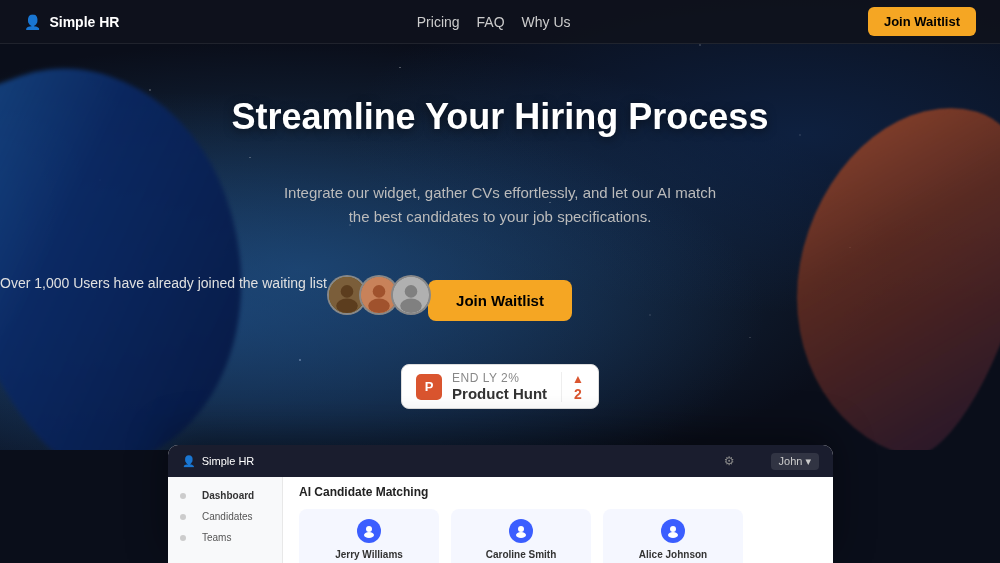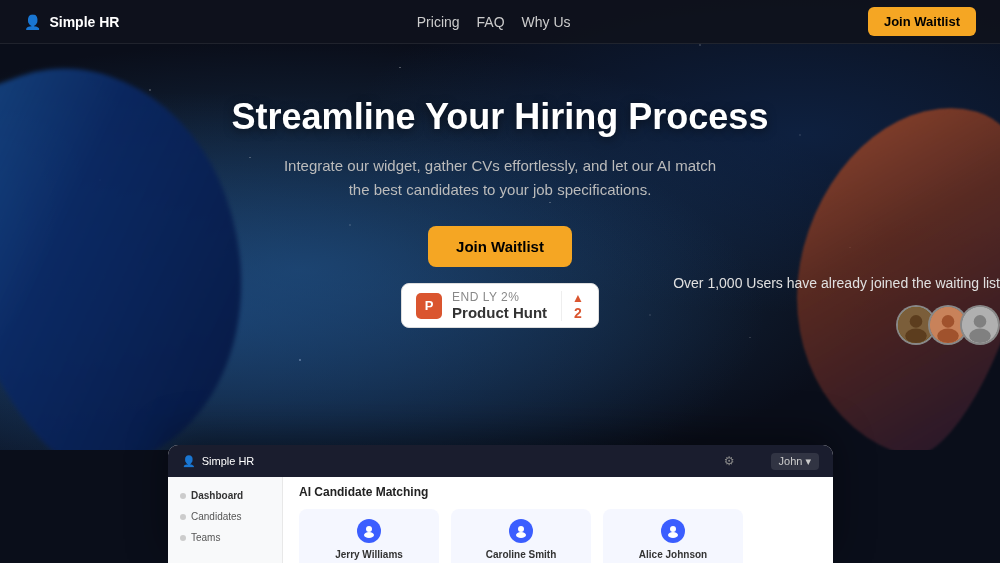--- a/index.html
+++ b/index.html
@@ -74,21 +74,21 @@
         radial-gradient(1px 1px at 65% 70%, rgba(255,255,255,0.3) 0%, transparent 100%),
         radial-gradient(1px 1px at 10% 40%, rgba(255,255,255,0.5) 0%, transparent 100%),
         radial-gradient(1px 1px at 85% 55%, rgba(255,255,255,0.4) 0%, transparent 100%),
         radial-gradient(1px 1px at 75% 75%, rgba(255,255,255,0.3) 0%, transparent 100%);
     }
 
     
     .hero-content {
       position: absolute; top: 55px; left: 0; width: 100%;
       display: flex; flex-direction: column; align-items: center;
-      text-align: center; padding: 0 20px;
+      text-align: center; padding: 0 20px; gap: 27px;
     }
     .hero-title {
       color: #fff; font-size: 36px; font-weight: 700; margin-top: 40px;
       line-height: 1.2; text-shadow: 0 2px 10px rgba(0,0,0,0.5);
     }
     .hero-subtitle {
       color: #bbb; font-size: 15px; margin-top: 16px; max-width: 440px; line-height: 1.6;
     }
     .hero-cta {
       background: #f5a623; color: #000; border: none; border-radius: 8px;
@@ -115,21 +115,21 @@
       display: flex; flex-direction: column; align-items: center;
       border-left: 1px solid #eee; padding-left: 10px; margin-left: 4px;
       color: #da552f;
     }
     .ph-arrow { font-size: 12px; }
     .ph-count { font-size: 14px; font-weight: 700; }
 
     
     .users-section {
       position: absolute; top: 275px; left: 0; width: 100%;
-      display: flex; flex-direction: column; align-items: flex-end;
+      display: flex; align-items: flex-start;
     }
     .users-text {
       color: #e0e0e0; font-size: 14px; font-weight: 500;
       margin-bottom: 14px;
     }
     .avatars {
       display: flex; align-items: center;
     }
     .avatar {
       width: 40px; height: 40px; border-radius: 50%;
@@ -165,21 +165,21 @@
     .dash-gear { color: #888; font-size: 12px; }
     .dash-user { color: #ccc; font-size: 11px; background: rgba(255,255,255,0.1); padding: 2px 8px; border-radius: 4px; margin-left: 28px; }
 
     .dash-body { display: flex; height: calc(100% - 32px); }
     .dash-sidebar {
       width: 115px; background: #f8f9fa; border-right: 1px solid #e8e8e8;
       padding: 8px 0;
     }
     .dash-sidebar-item {
       padding: 5px 12px; font-size: 10px; color: #555;
-      display: flex; align-items: center; gap: 5px;
+      display: flex; align-items: center; gap: 16px;
     }
     .dash-sidebar-item.active { color: #333; font-weight: 600; }
     .dash-dot { width: 6px; height: 6px; border-radius: 50%; background: #ccc; }
 
     .dash-main { flex: 1; padding: 8px 16px; background: #fff; }
     .dash-section-title { font-size: 12px; font-weight: 700; color: #222; margin-bottom: 10px; }
     .dash-cards { display: flex; gap: 12px; }
     .dash-card {
       width: 140px; background: #f5f7ff; border-radius: 8px;
       padding: 10px 12px; display: flex; flex-direction: column; align-items: center;

